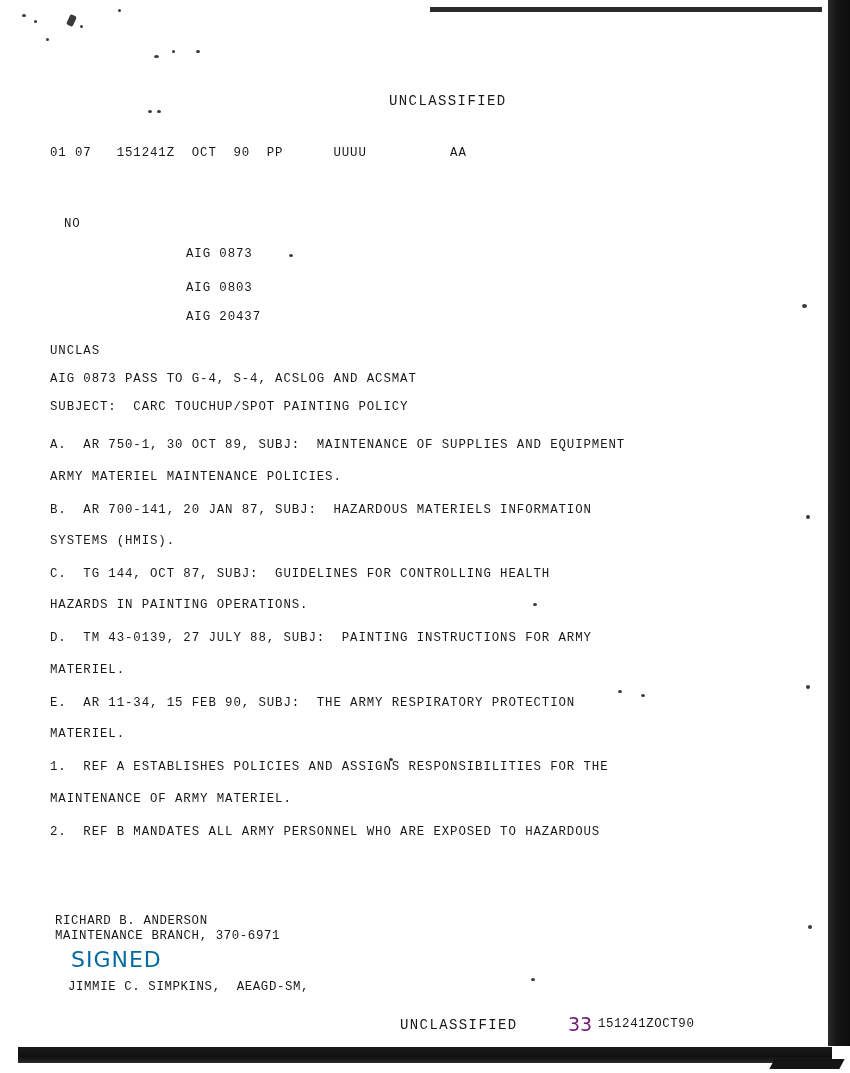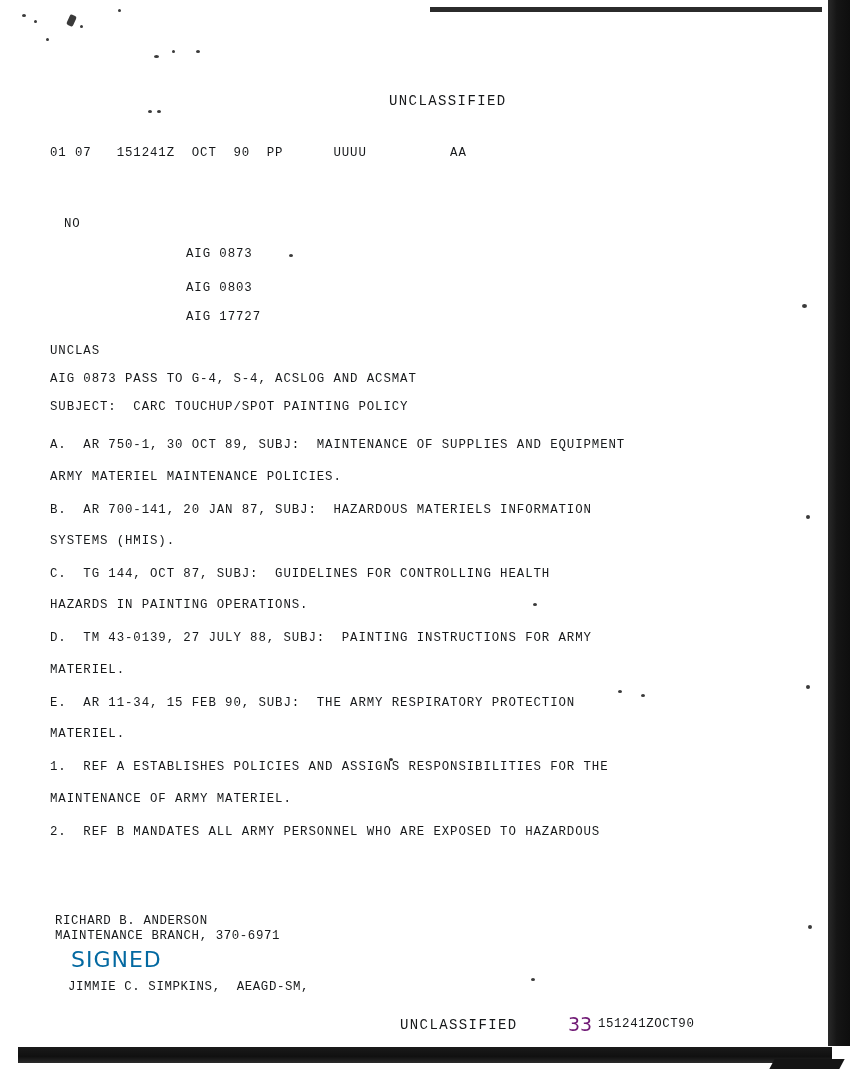--- a/index.html
+++ b/index.html
@@ -137,21 +137,21 @@
   <div class="doc">
 
     <div class="classif" style="left:389px;top:93px;">UNCLASSIFIED</div>
 
     <div class="line" style="left:50px;top:146px;">01 07   151241Z  OCT  90  PP      UUUU          AA</div>
 
     <div class="line" style="left:64px;top:181px;margin-top:36px;">NO</div>
 
     <div class="line" style="left:186px;top:247px;">AIG 0873</div>
     <div class="line" style="left:186px;top:281px;">AIG 0803</div>
-    <div class="line" style="left:186px;top:310px;">AIG 17727</div>
+    <div class="line" style="left:186px;top:310px;">AIG 20437</div>
 
     <div class="line" style="left:50px;top:344px;">UNCLAS</div>
     <div class="line" style="left:50px;top:372px;">AIG 0873 PASS TO G-4, S-4, ACSLOG AND ACSMAT</div>
     <div class="line" style="left:50px;top:400px;">SUBJECT:  CARC TOUCHUP/SPOT PAINTING POLICY</div>
     <div class="line" style="left:50px;top:438px;">A.  AR 750-1, 30 OCT 89, SUBJ:  MAINTENANCE OF SUPPLIES AND EQUIPMENT</div>
     <div class="line" style="left:50px;top:470px;">ARMY MATERIEL MAINTENANCE POLICIES.</div>
     <div class="line" style="left:50px;top:503px;">B.  AR 700-141, 20 JAN 87, SUBJ:  HAZARDOUS MATERIELS INFORMATION</div>
     <div class="line" style="left:50px;top:534px;">SYSTEMS (HMIS).</div>
     <div class="line" style="left:50px;top:567px;">C.  TG 144, OCT 87, SUBJ:  GUIDELINES FOR CONTROLLING HEALTH</div>
     <div class="line" style="left:50px;top:598px;">HAZARDS IN PAINTING OPERATIONS.</div>

